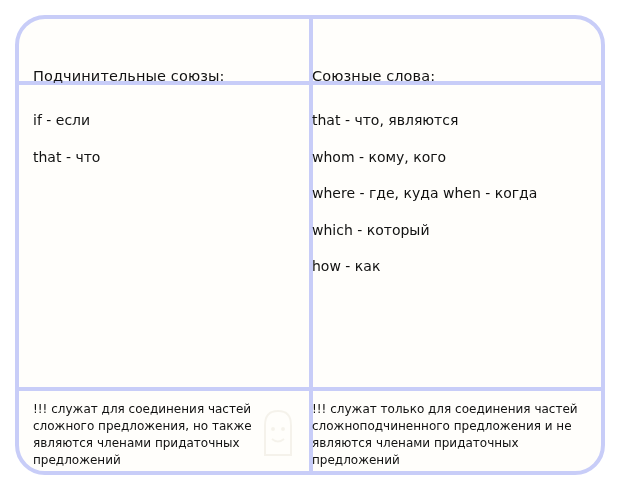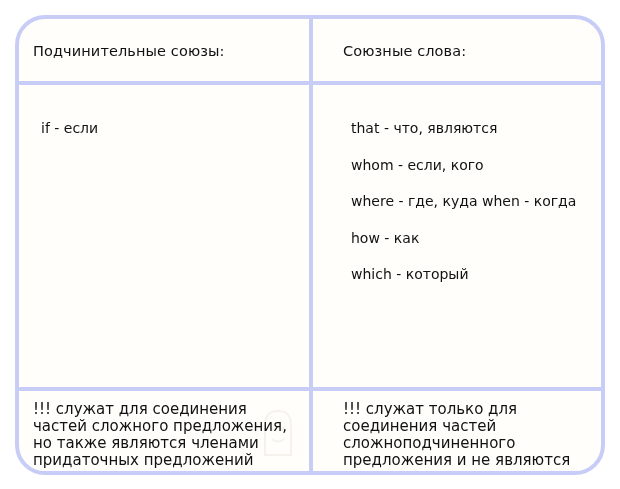--- a/index.html
+++ b/index.html
@@ -44,44 +44,45 @@
     .h-divider.top { top: 62px; }
     .h-divider.bottom { top: 368px; }
 
     .cell {
       position: absolute;
       box-sizing: border-box;
     }
     .header-text {
       font-size: 14.5px;
       letter-spacing: 0.1px;
+      margin-top: 25px;
     }
     .col-left { left: 14px; }
-    .col-right { left: 324px; }
+    .col-right { left: 293px; }
 
     .header-cell { top: 24px; }
 
     .item-list {
       position: absolute;
       top: 92px;
-      margin: 8px;
+      margin: 0;
       padding: 0;
       list-style: none;
     }
     .item-list li {
       font-size: 14px;
       height: 36.6px;
       line-height: 18px;
       white-space: nowrap;
     }
 
     .note-cell {
       top: 382px;
       width: 270px;
-      font-size: 15px;
+      font-size: 12px;
       line-height: 17px;
     }
 
     .watermark {
       position: absolute;
       left: 236px;
       top: 386px;
       width: 46px;
       height: 54px;
       opacity: 0.18;
@@ -93,28 +94,29 @@
 <div class="table-frame">
   <div class="v-divider"></div>
   <div class="h-divider top"></div>
   <div class="h-divider bottom"></div>
 
   <div class="cell header-cell col-left header-text">Подчинительные союзы:</div>
   <div class="cell header-cell col-right header-text">Союзные слова:</div>
 
   <ul class="item-list col-left">
     <li>if - если</li>
+    <li>that - что</li>
   </ul>
 
   <ul class="item-list col-right">
     <li>that - что, являются</li>
-    <li>whom - если, кого</li>
+    <li>whom - кому, кого</li>
     <li>where - где, куда when - когда</li>
+    <li>which - который</li>
     <li>how - как</li>
-    <li>which - который</li>
   </ul>
 
   <svg class="watermark" viewBox="0 0 46 54">
     <path d="M10 50 L10 20 Q10 6 23 6 Q36 6 36 20 L36 50 Z" fill="none" stroke="#c9c2a8" stroke-width="2"></path>
     <circle cx="18" cy="24" r="2" fill="#c9c2a8"></circle>
     <circle cx="28" cy="24" r="2" fill="#c9c2a8"></circle>
     <path d="M17 34 Q23 39 29 34" fill="none" stroke="#c9c2a8" stroke-width="2"></path>
   </svg>
 
   <div class="cell note-cell col-left">!!! служат для соединения частей сложного предложения, но также являются членами придаточных предложений</div>

